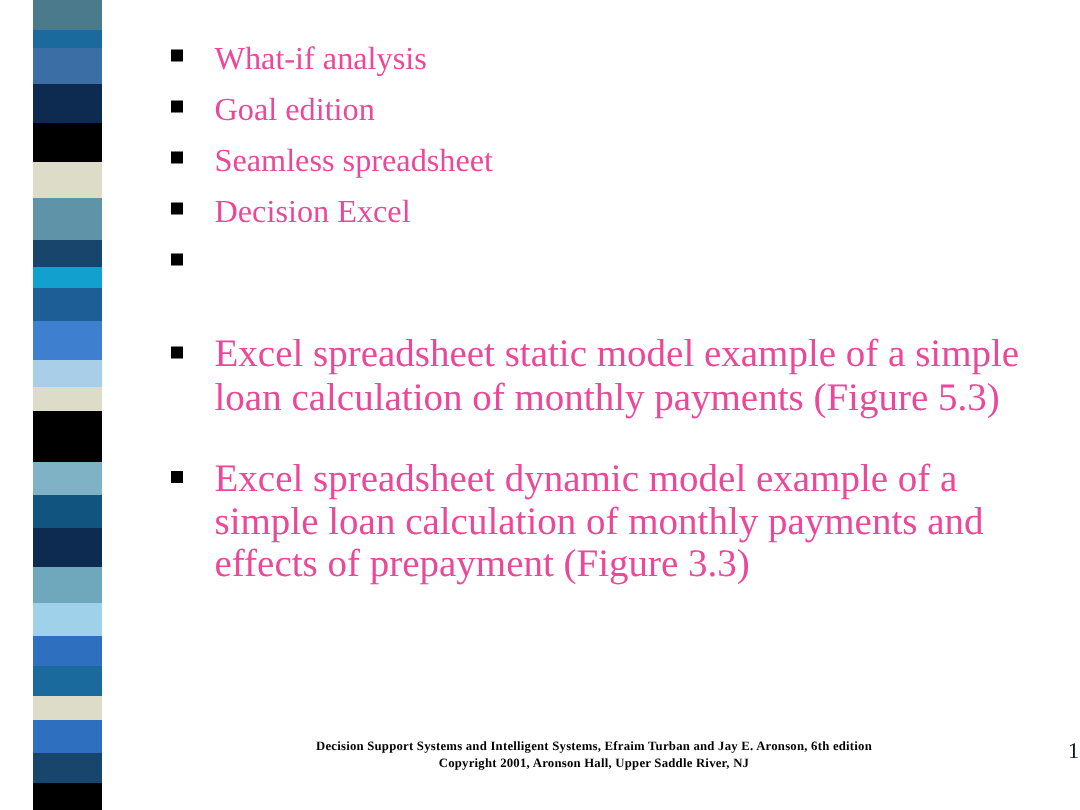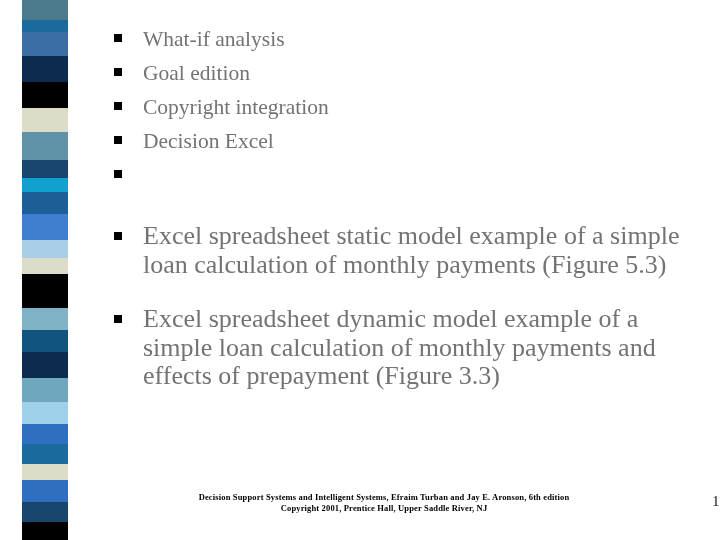--- a/index.html
+++ b/index.html
@@ -62,21 +62,21 @@
     width: 8px;
     height: 8px;
     background: #000000;
     vertical-align: middle;
     position: relative;
     top: -2px;
   }
   .bullet-text {
     font-size: 21.5px;
     line-height: 34px;
-    color: #737373;
+    color: #ec4899;
   }
 
   .group-1 .bullet-row { margin-bottom: 0; }
   .group-2 {
     margin-top: 30px;
   }
   .group-2 .bullet-row {
     margin-bottom: 26px;
   }
   .group-2 .bullet-marker {
@@ -84,21 +84,21 @@
   }
   .group-2 .bullet-text {
     font-size: 26px;
     line-height: 28.5px;
     width: 540px;
   }
 
   
   #footer {
     position: absolute;
-    left: 124px;
+    left: 136px;
     top: 492px;
     width: 520px;
     text-align: center;
     font-family: "Liberation Serif", serif;
     font-size: 8.5px;
     line-height: 11px;
     font-weight: bold;
     color: #000000;
     letter-spacing: 0.15px;
   }
@@ -150,21 +150,21 @@
       <div class="bullet-row">
         <span class="bullet-marker"><span class="sq"></span></span>
         <span class="bullet-text">What-if analysis</span>
       </div>
       <div class="bullet-row">
         <span class="bullet-marker"><span class="sq"></span></span>
         <span class="bullet-text">Goal edition</span>
       </div>
       <div class="bullet-row">
         <span class="bullet-marker"><span class="sq"></span></span>
-        <span class="bullet-text">Copyright integration</span>
+        <span class="bullet-text">Seamless spreadsheet</span>
       </div>
       <div class="bullet-row">
         <span class="bullet-marker"><span class="sq"></span></span>
         <span class="bullet-text">Decision Excel</span>
       </div>
       <div class="bullet-row">
         <span class="bullet-marker"><span class="sq"></span></span>
       </div>
     </div>
 
@@ -176,18 +176,18 @@
       <div class="bullet-row">
         <span class="bullet-marker"><span class="sq"></span></span>
         <span class="bullet-text">Excel spreadsheet dynamic model example of a simple loan calculation of monthly payments and effects of prepayment (Figure 3.3)</span>
       </div>
     </div>
 
   </div>
 
   <div id="footer">
     <div>Decision Support Systems and Intelligent Systems, Efraim Turban and Jay E. Aronson, 6th edition</div>
-    <div>Copyright 2001, Prentice Hall, Upper Saddle River, NJ</div>
+    <div>Copyright 2001, Aronson Hall, Upper Saddle River, NJ</div>
   </div>
 
   <div id="page-number">16</div>
 
 </div>
 
 </body></html>

